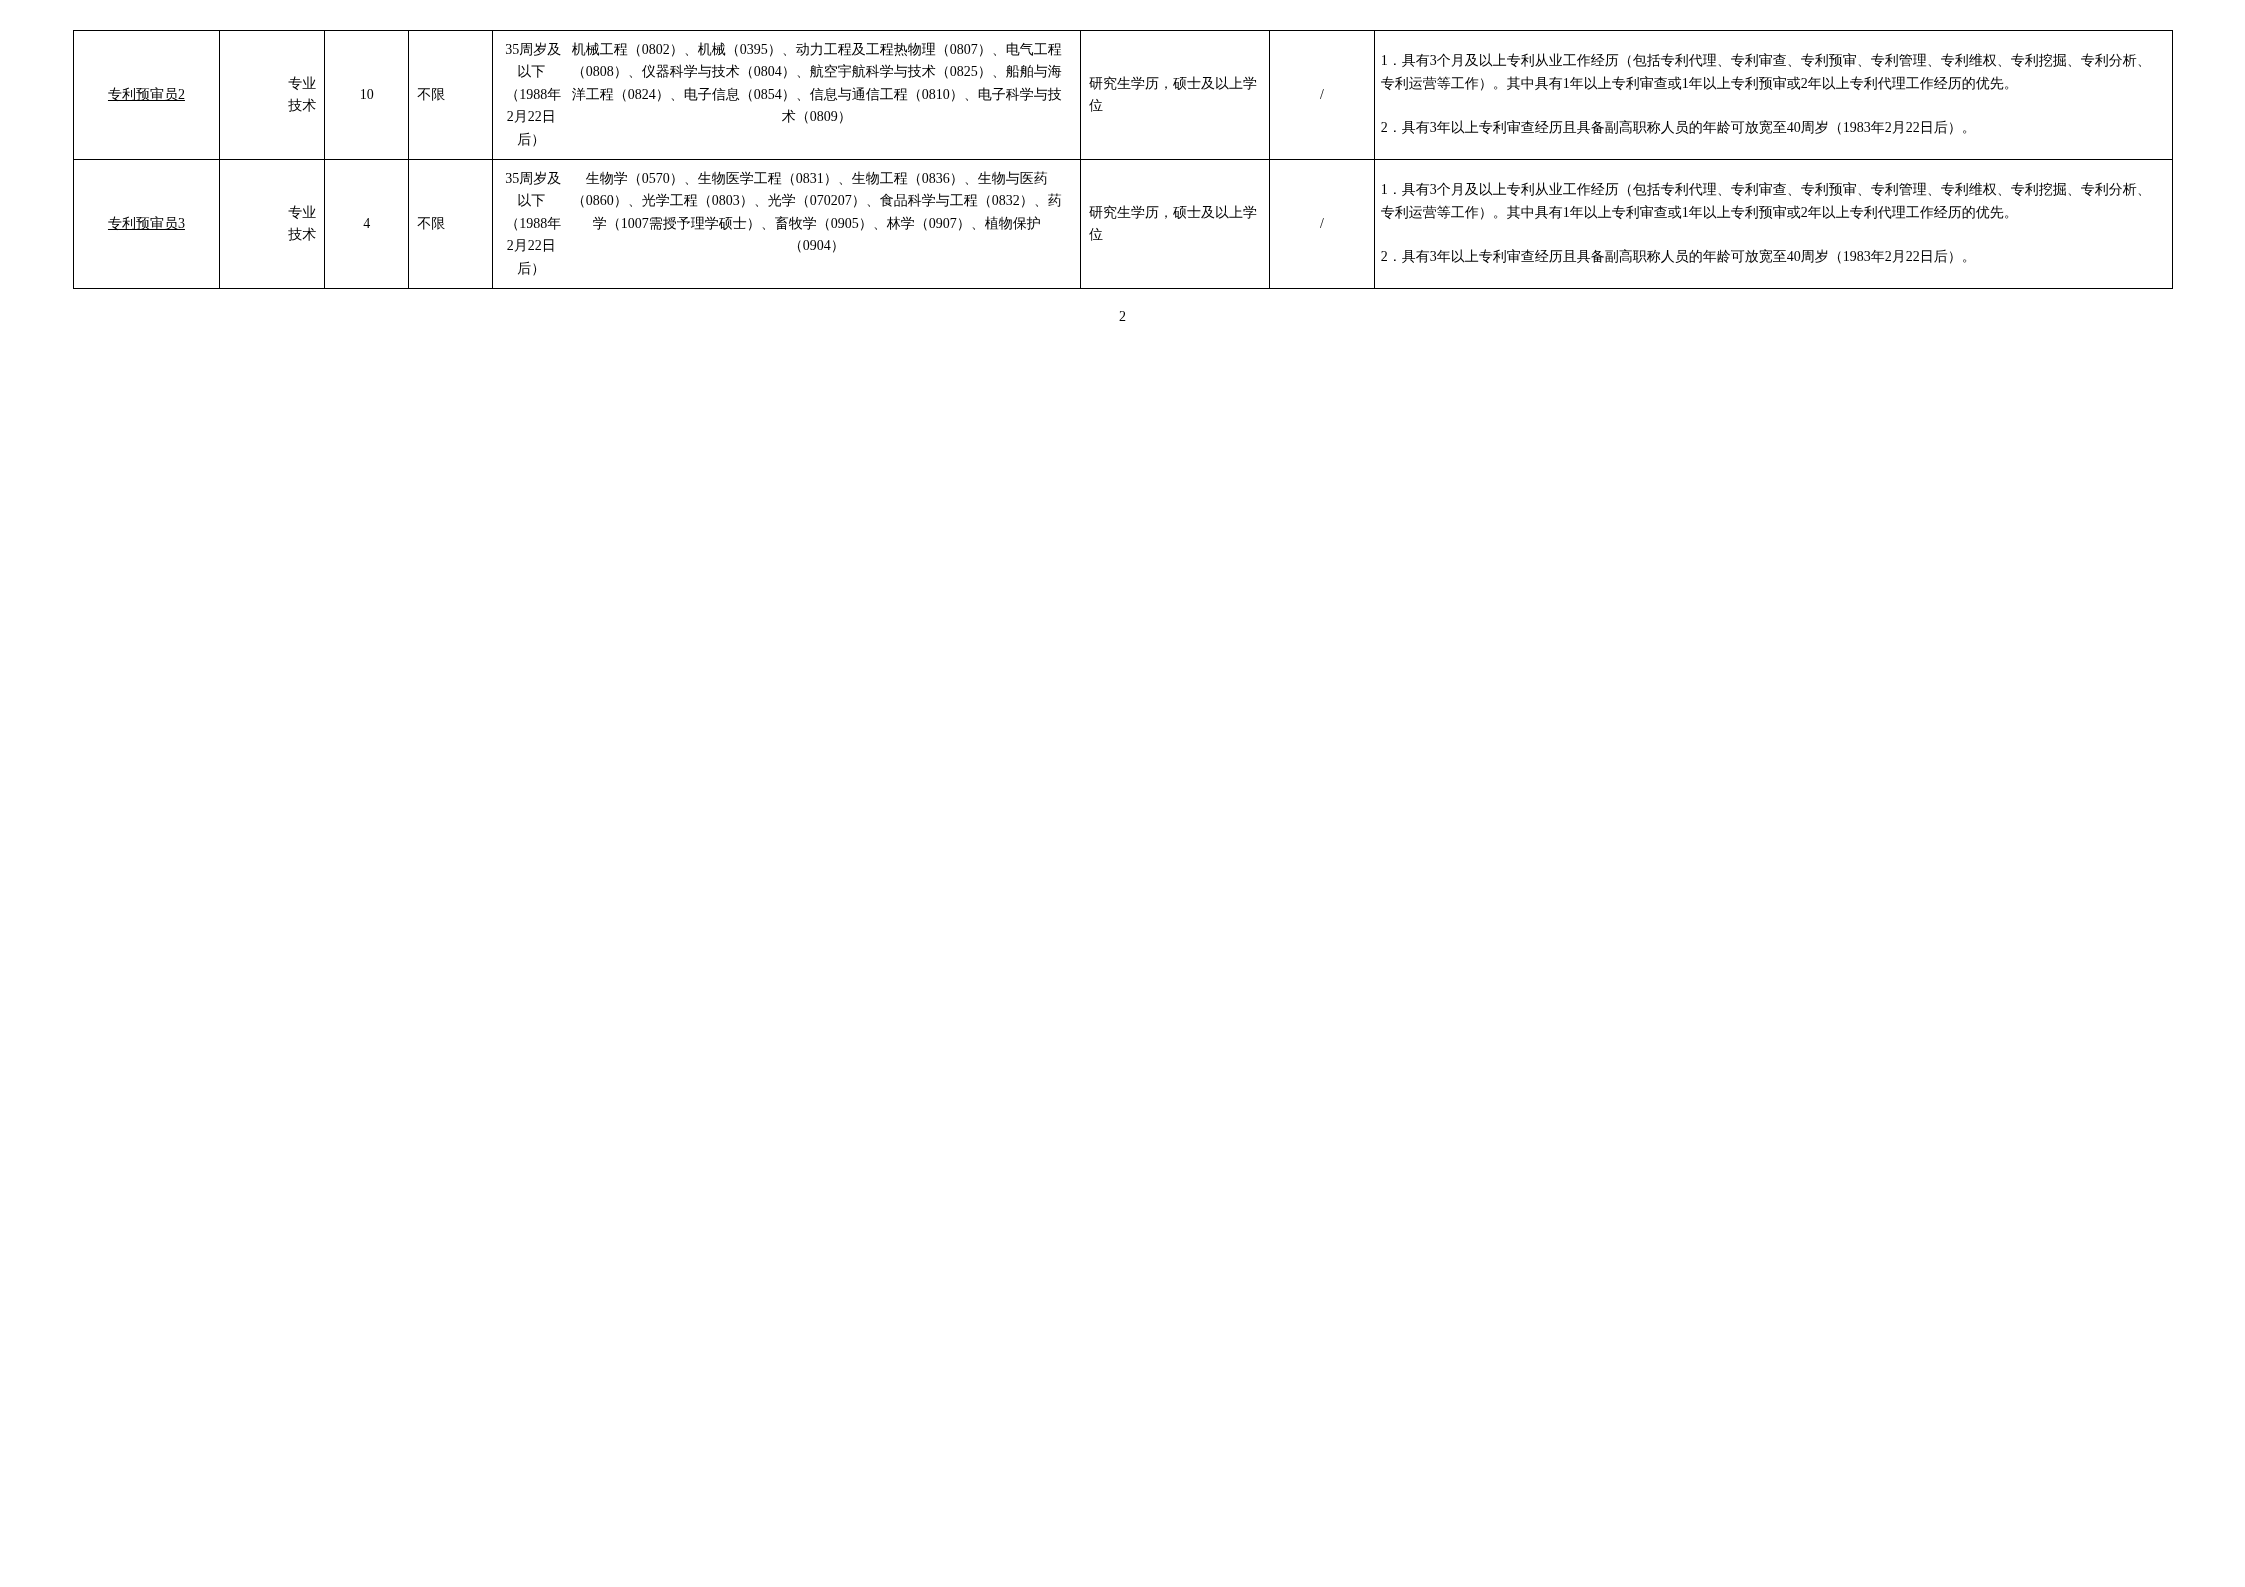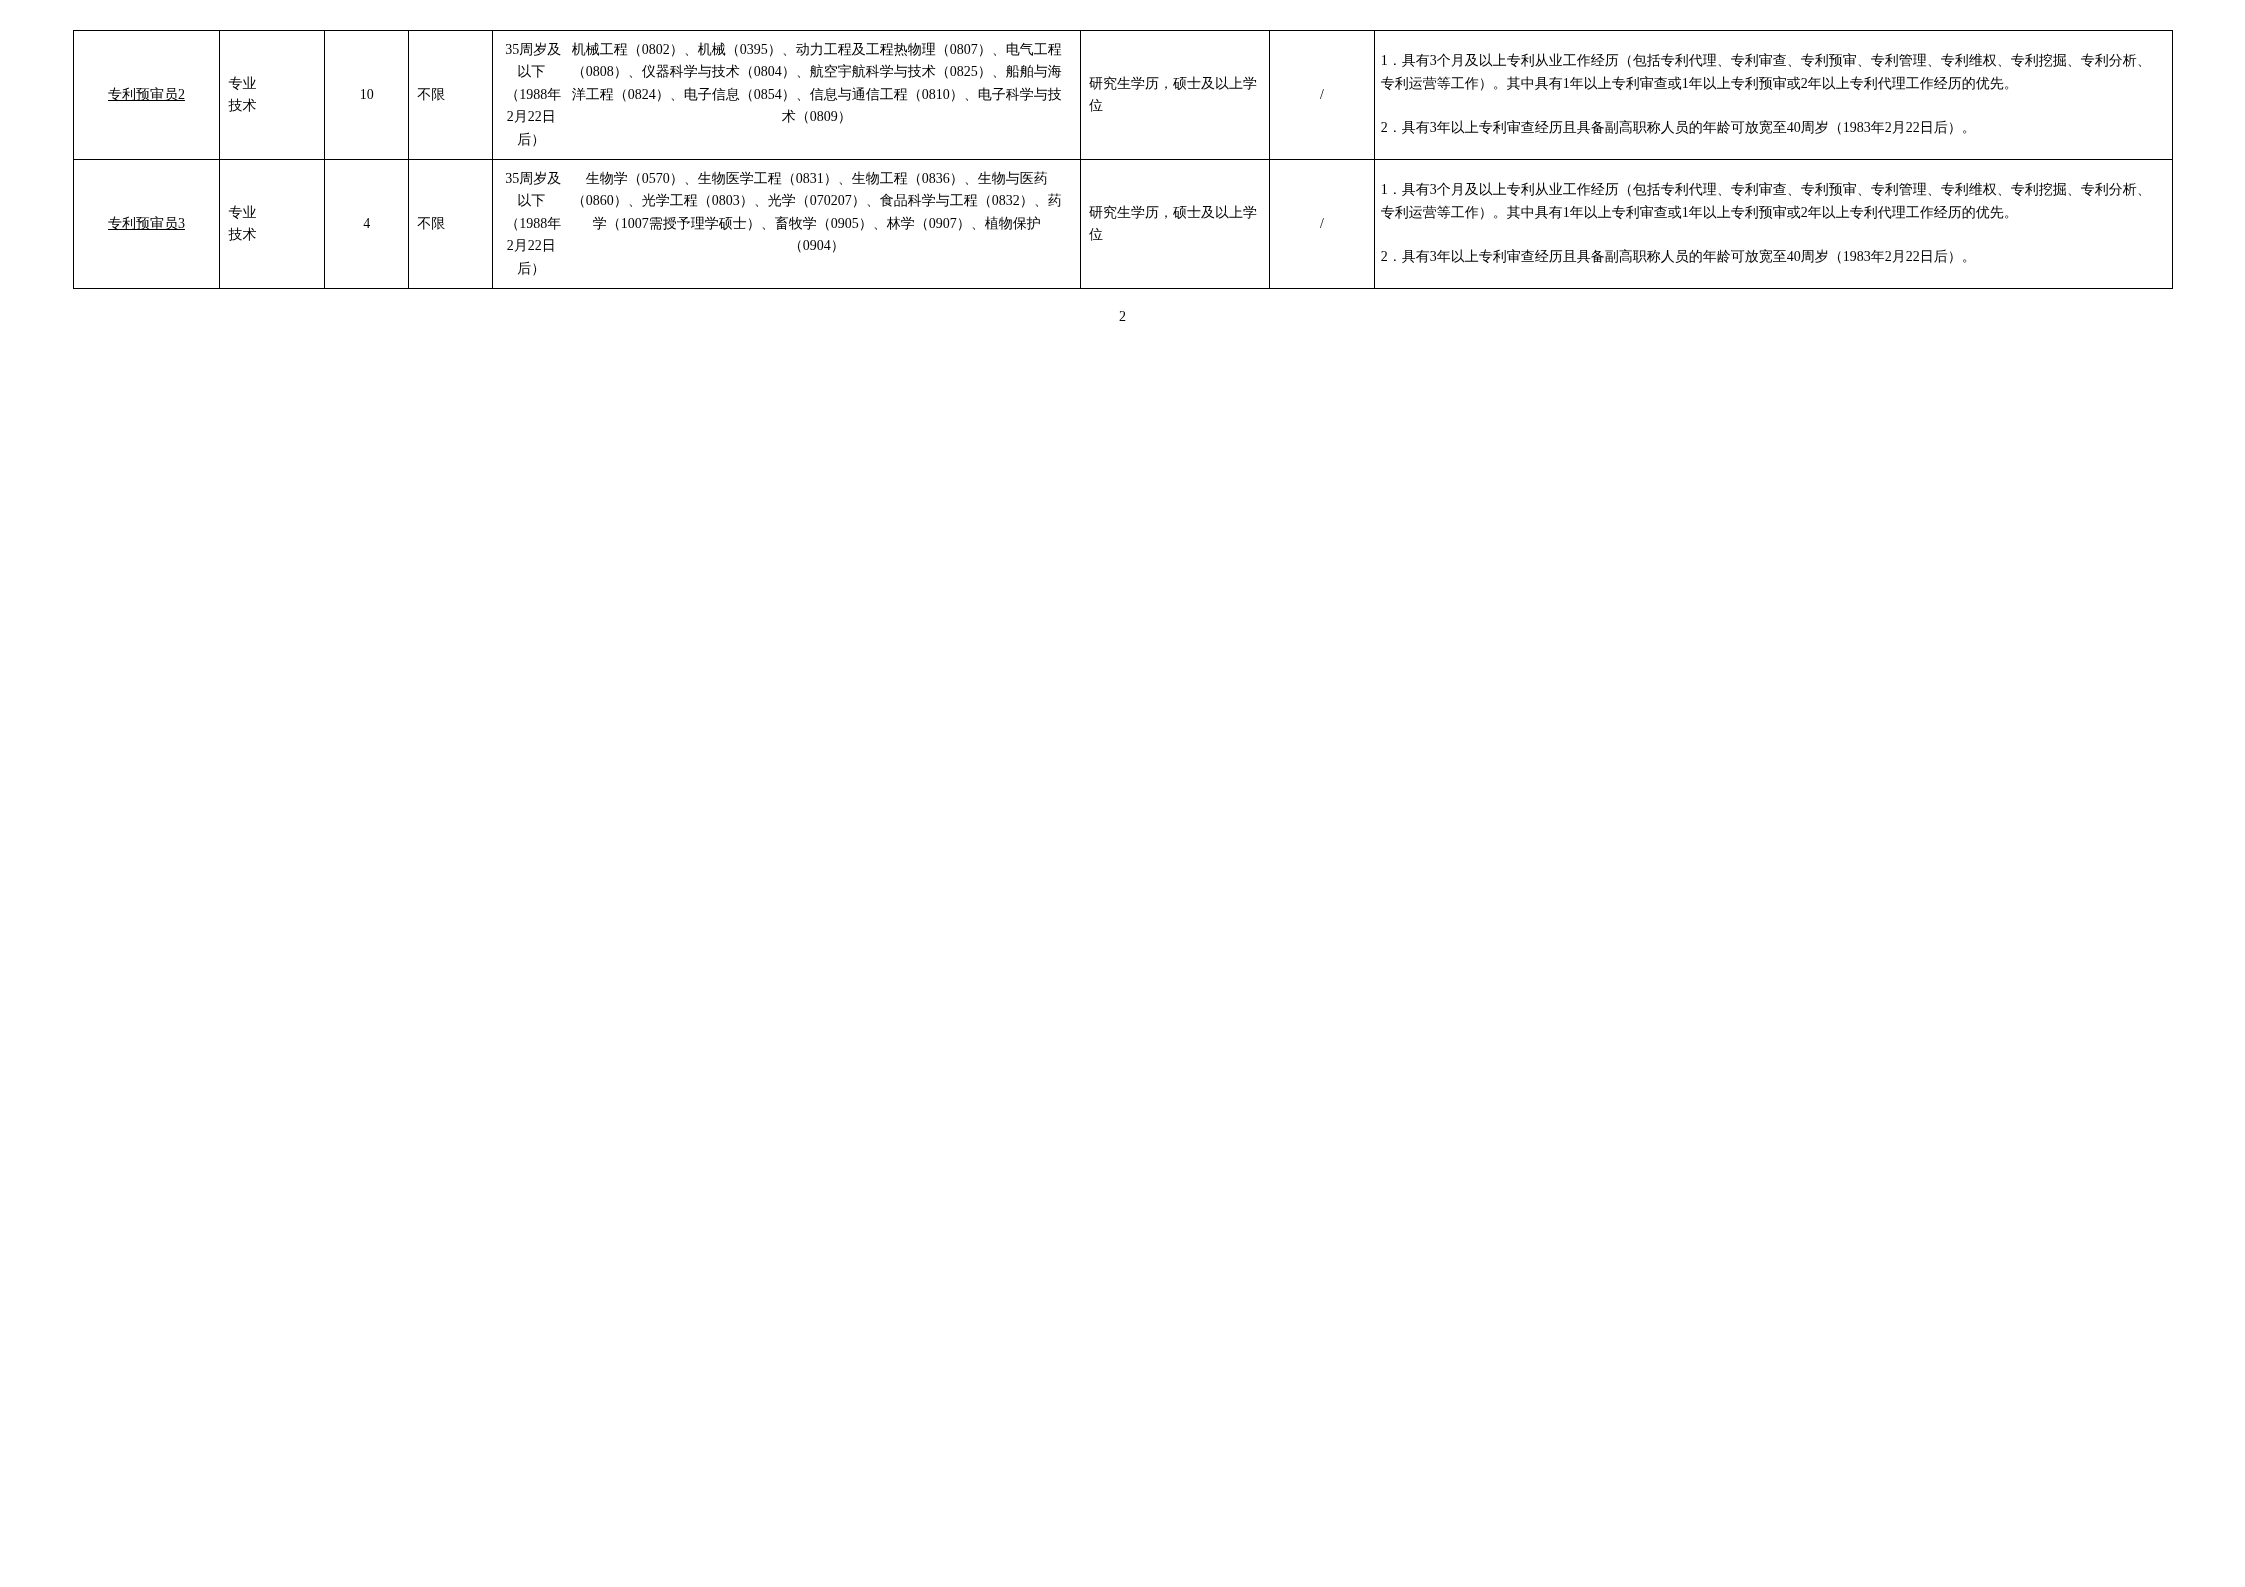--- a/index.html
+++ b/index.html
@@ -28,21 +28,21 @@
       table-layout: fixed;
     }
     td {
       border: 1px solid #000000;
       padding: 6px 8px;
       vertical-align: middle;
       line-height: 1.6;
       font-size: 14px;
     }
     .col-title { width: 7%; text-align: center; text-decoration: underline; }
-    .col-type { width: 5%; text-align: left; }
+    .col-type { width: 5%; text-align: right; }
     .col-count { width: 4%; text-align: center; }
     .col-age { width: 4%; }
     .col-major { width: 28%; text-align: center; }
     .col-edu { width: 9%; text-align: left; }
     .col-other { width: 5%; text-align: center; }
     .col-notes { width: 38%; text-align: left; padding-left: 6px; }
     .page-number {
       text-align: center;
       margin-top: 20px;
       font-size: 14px;

